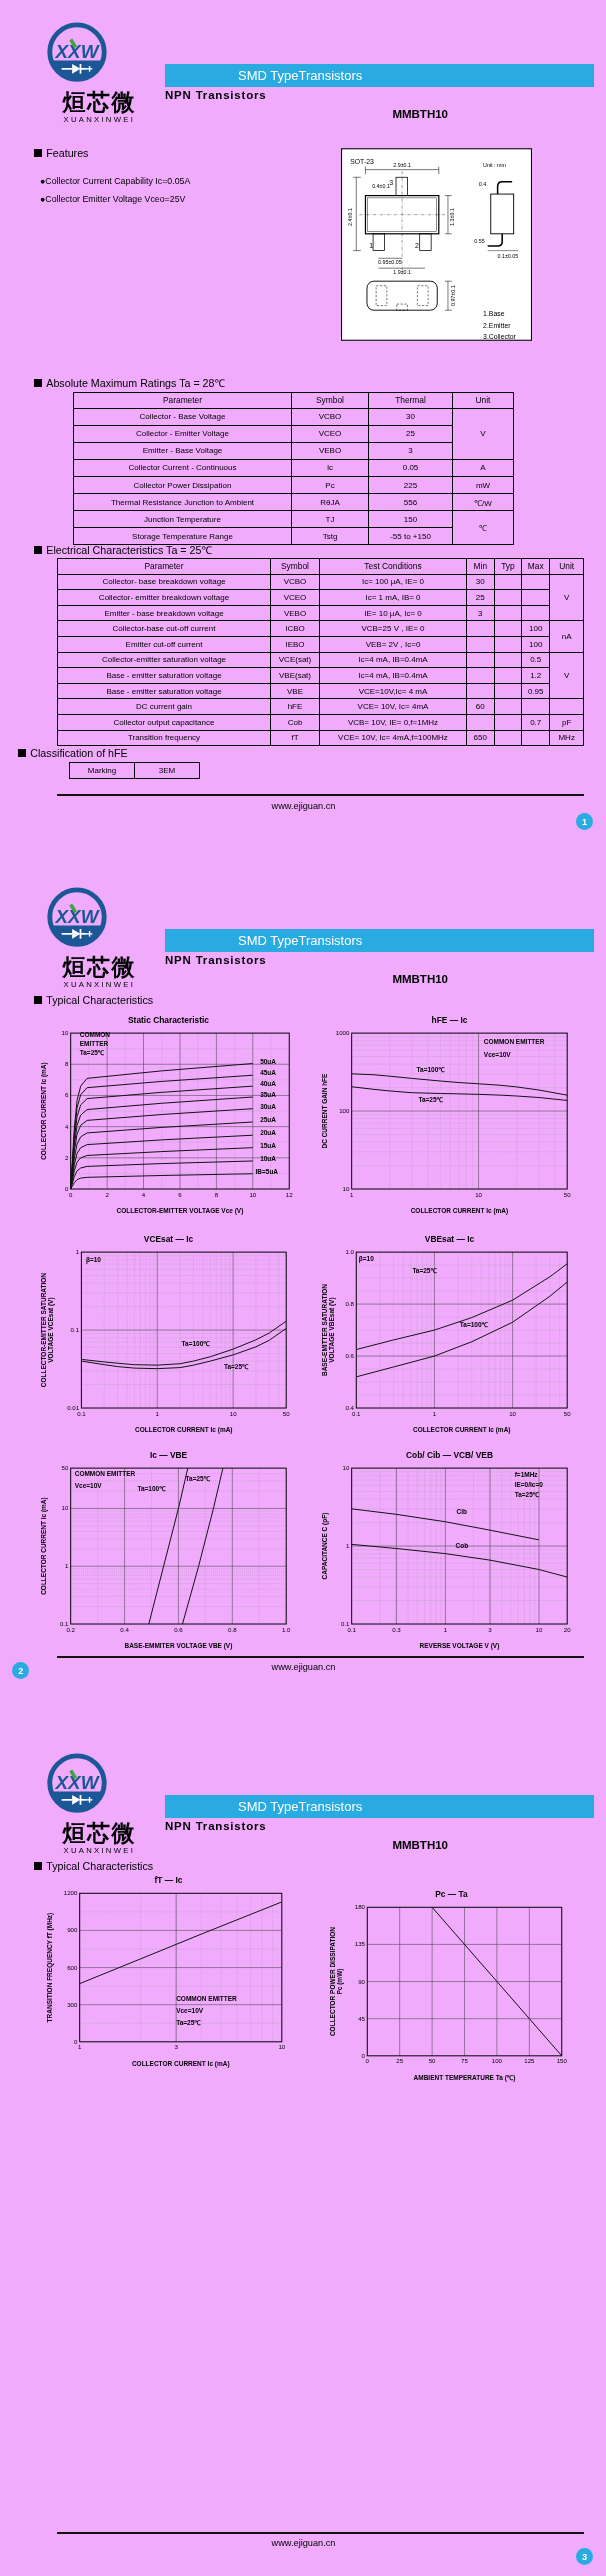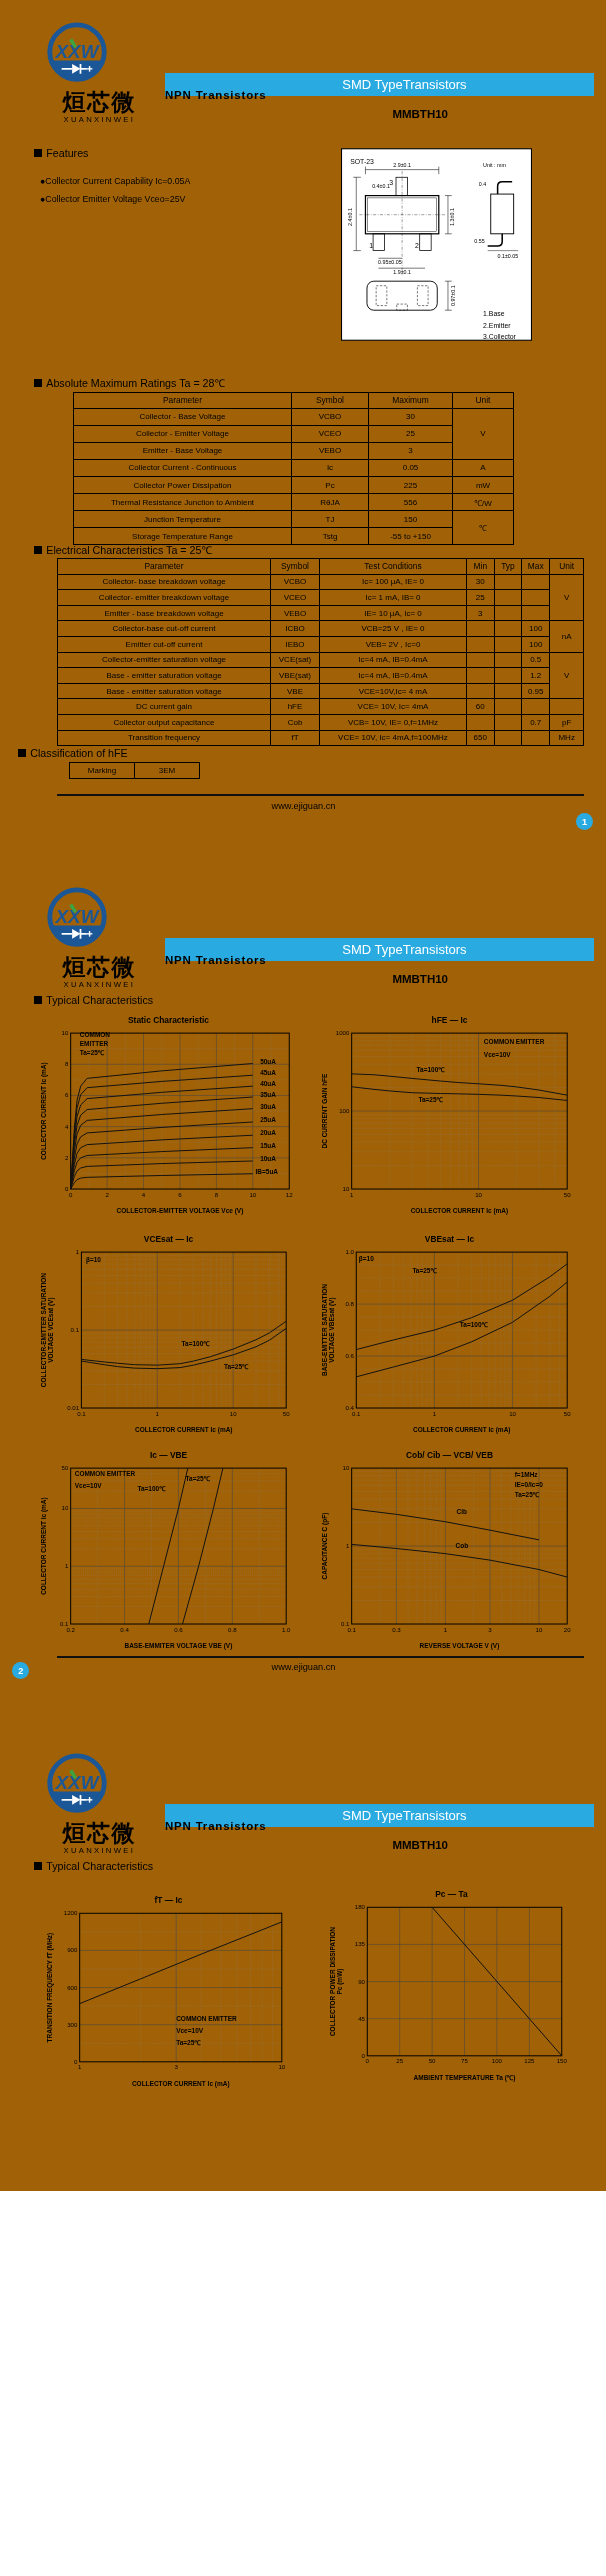--- a/index.html
+++ b/index.html
@@ -1,22 +1,22 @@
 <!DOCTYPE html>
 <html style="font-size:12.2px"><head>
 <meta charset="utf-8">
 <style>
   html,body{margin:0;padding:0;background:#fff}
-  .sheet{position:relative;width:607px;height:2191px;background:#a16207;overflow:hidden;
+  .sheet{position:relative;width:607px;height:2576px;background:#f0abfc;overflow:hidden;
          font-family:"Liberation Sans",sans-serif;color:#000}
   .page{position:absolute;left:0;width:607px}
   .abs{position:absolute}
   
-  .hdr-bar{position:absolute;left:165px;top:73px;width:429px;height:23px;background:#29ABE2;
-           color:#fff;font-size:13px;display:flex;align-items:center;justify-content:center;
+  .hdr-bar{position:absolute;left:165px;top:64px;width:429px;height:23px;background:#29ABE2;
+           color:#fff;font-size:13px;display:flex;align-items:center;justify-content:flex-start;
            padding:0 23px 0 73px;box-sizing:border-box}
   .hdr-sub{position:absolute;left:165px;top:89px;width:283px;text-align:left;
            font-size:11.5px;font-weight:bold;letter-spacing:0.8px}
   .hdr-part{position:absolute;left:165px;top:108px;width:283px;text-align:right;
             font-size:11.5px;font-weight:bold}
   .logo{position:absolute;left:42px;top:20px;width:115px}
   .logo .cn{position:absolute;left:-7.7px;top:67px;width:130px;text-align:center;
             font-size:23px;font-weight:900;letter-spacing:1.5px}
   .logo .en{position:absolute;left:-7.7px;top:95px;width:130px;text-align:center;
             font-size:7.7px;letter-spacing:2.3px}
@@ -145,21 +145,21 @@
       <colgroup>
           <col style="width:218px">
           <col style="width:77px">
           <col style="width:84px">
           <col style="width:61px">
         </colgroup>
       <thead>
           <tr>
         <th>Parameter</th>
         <th>Symbol</th>
-        <th>Maximum</th>
+        <th>Thermal</th>
         <th>Unit</th>
       </tr>
         </thead>
       <tbody>
           <tr>
             <td class="L">Collector - Base Voltage</td>
             <td>VCBO</td>
             <td>30</td>
             <td rowspan="3">V</td>
           </tr>
@@ -741,21 +741,21 @@
       <span>SMD Type</span>
       <span>Transistors</span>
     </div>
     <div class="hdr-sub">NPN  Transistors</div>
     <div class="hdr-part">MMBTH10</div>
 
     <div class="h1" style="left:34px;top:129px">
       <span class="sq"></span><span>Typical  Characteristics</span>
     </div>
 
-    <div class="chart" style="left:46px;top:164px">
+    <div class="chart" style="left:46px;top:144px">
       <div class="ctitle">fT  —  Ic</div>
       <div><svg width="245" height="181" viewBox="0 0 320 236">
             <line x1="123.5" y1="8.0" x2="123.5" y2="202.0" stroke="#888" stroke-width="0.5" stroke-dasharray="1,1.7"></line>
             <line x1="170.0" y1="8.0" x2="170.0" y2="202.0" stroke="#888" stroke-width="0.5" stroke-dasharray="1,1.7"></line>
             <line x1="202.9" y1="8.0" x2="202.9" y2="202.0" stroke="#888" stroke-width="0.5" stroke-dasharray="1,1.7"></line>
             <line x1="228.5" y1="8.0" x2="228.5" y2="202.0" stroke="#888" stroke-width="0.5" stroke-dasharray="1,1.7"></line>
             <line x1="249.4" y1="8.0" x2="249.4" y2="202.0" stroke="#888" stroke-width="0.5" stroke-dasharray="1,1.7"></line>
             <line x1="267.1" y1="8.0" x2="267.1" y2="202.0" stroke="#888" stroke-width="0.5" stroke-dasharray="1,1.7"></line>
             <line x1="282.4" y1="8.0" x2="282.4" y2="202.0" stroke="#888" stroke-width="0.5" stroke-dasharray="1,1.7"></line>
             <line x1="295.9" y1="8.0" x2="295.9" y2="202.0" stroke="#888" stroke-width="0.5" stroke-dasharray="1,1.7"></line>

